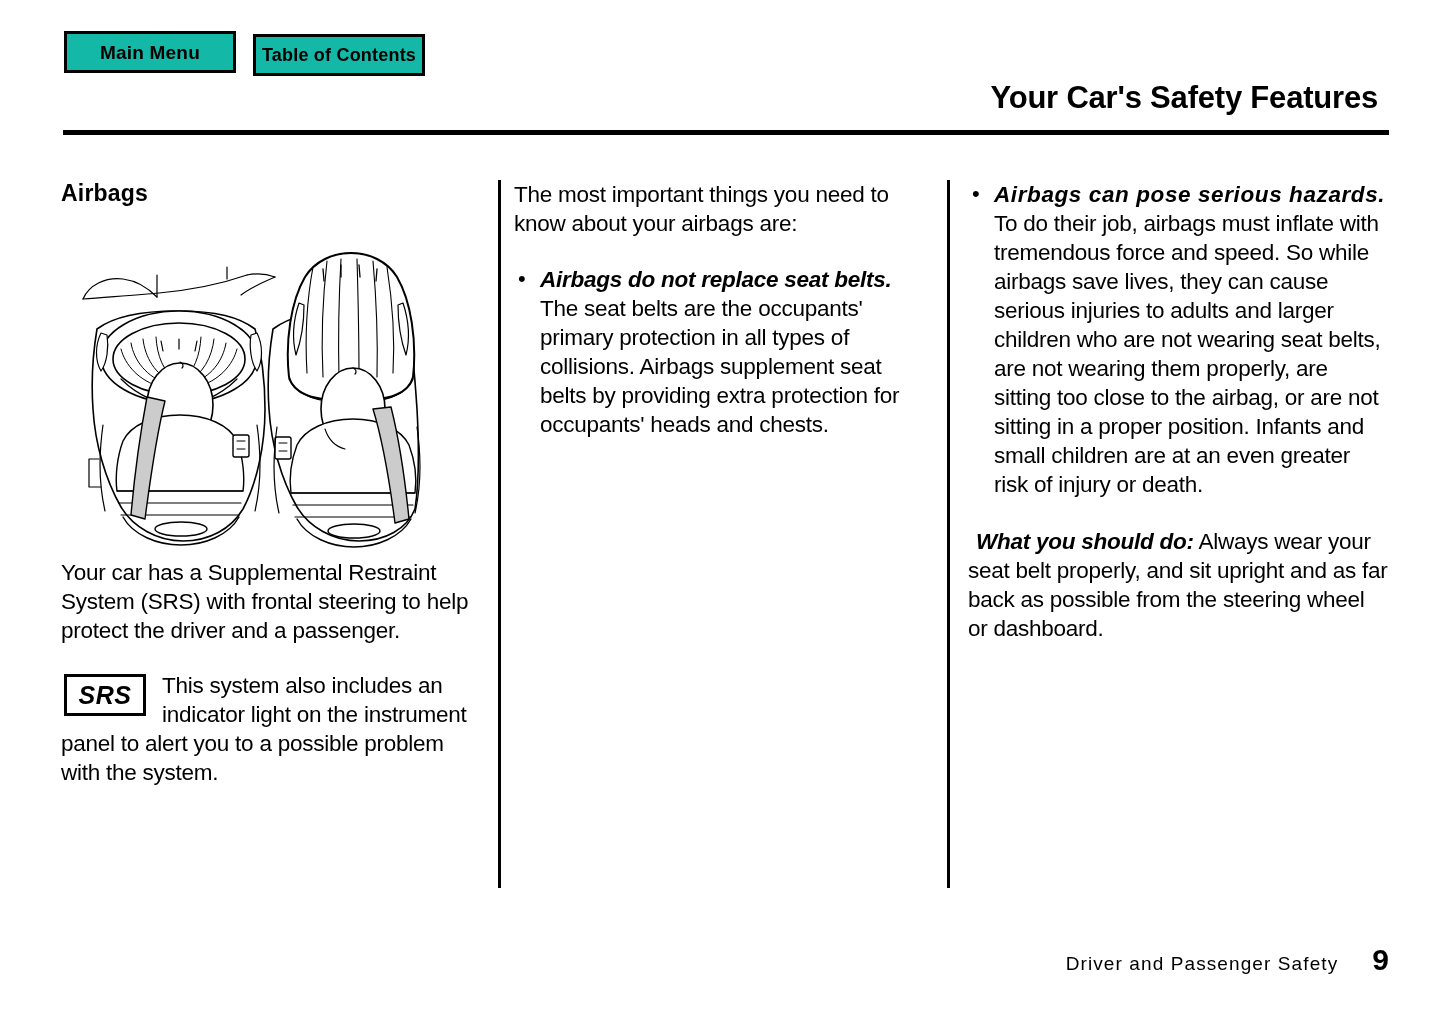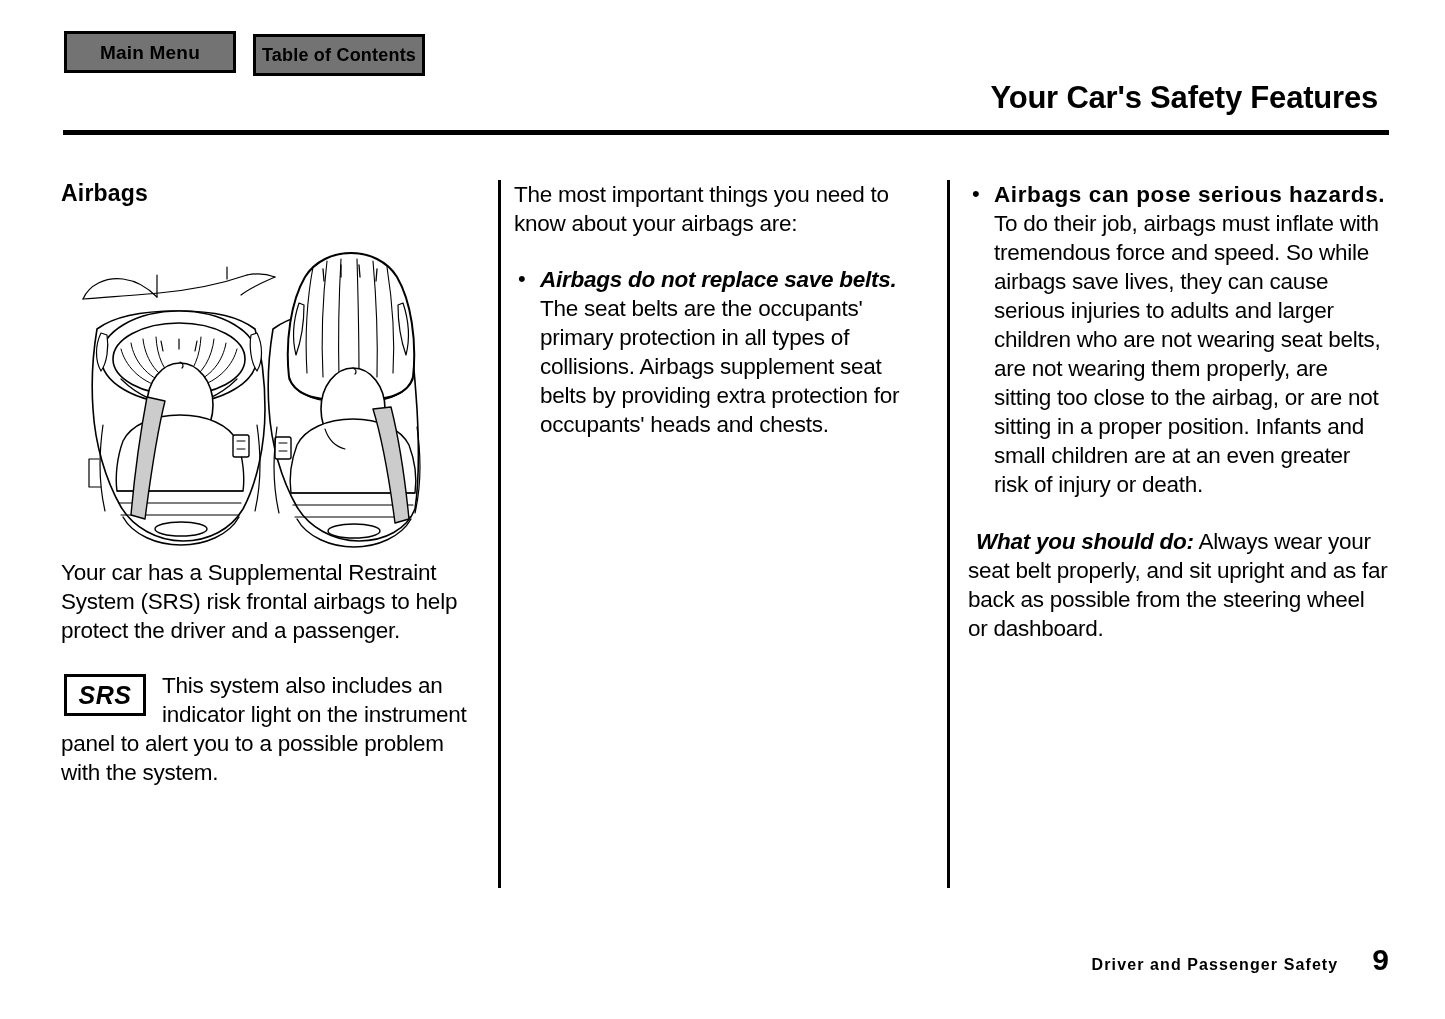--- a/index.html
+++ b/index.html
@@ -20,21 +20,21 @@
   
   .nav-bar {
     position: absolute;
     left: 64px;
     top: 31px;
     display: flex;
     align-items: flex-start;
   }
   .nav-btn {
     border: 3px solid #000000;
-    background: #737373;
+    background: #14b8a6;
     font-weight: bold;
     font-size: 19px;
     letter-spacing: 0.2px;
     line-height: 1;
     color: #000000;
     display: flex;
     align-items: center;
     justify-content: center;
     box-sizing: border-box;
     cursor: pointer;
@@ -103,20 +103,21 @@
     line-height: 29px;
     letter-spacing: -0.25px;
   }
 
   .lead-in {
     font-weight: bold;
     font-style: italic;
   }
   .lead-in-spaced {
     font-weight: bold;
+    font-style: italic;
     letter-spacing: 0.6px;
   }
 
   
   ul.bullets {
     margin: 0;
     padding: 0;
     list-style: none;
   }
   ul.bullets li {
@@ -169,22 +170,22 @@
 
   
   .footer {
     position: absolute;
     right: 56px;
     bottom: 42px;
     display: flex;
     align-items: baseline;
   }
   .footer-label {
-    font-size: 16px;
-    font-weight: bold;
+    font-size: 19px;
+    font-weight: normal;
     letter-spacing: 1.1px;
     margin-right: 34px;
     margin-left: 23px;
   }
   .footer-page {
     font-size: 30px;
     font-weight: bold;
   }
 </style>
 </head>
@@ -305,34 +306,34 @@
       <path d="M218 214 L226 214" stroke-width="1"></path>
       <path d="M218 222 L226 222" stroke-width="1"></path>
 
       <path d="M216 198 C212 226 212 258 218 284" stroke-width="1.2" fill="none"></path>
       <path d="M356 198 C360 226 360 258 354 284" stroke-width="1.2" fill="none"></path>
 
       <path d="M264 200 C268 212 276 218 284 220" stroke-width="1.1" fill="none"></path>
     </g>
   </svg>
 
-  <p class="body-text">Your car has a Supplemental Restraint System (SRS) risk frontal airbags to help protect the driver and a passenger.</p>
+  <p class="body-text">Your car has a Supplemental Restraint System (SRS) with frontal steering to help protect the driver and a passenger.</p>
 
   <div class="srs-block">
     <div class="srs-badge">SRS</div>
     <span class="srs-text-indent">This system also includes an indicator light on the instrument panel to alert you to a possible problem with the system.</span>
   </div>
 </div>
 
 <div class="col col-mid">
   <p class="body-text">The most important things you need to know about your airbags are:</p>
 
   <ul class="bullets" style="margin-top:27px;">
     <li class="first">
-      <span class="lead-in">Airbags do not replace save belts.</span><span> The seat belts are the occupants' primary protection in all types of collisions. Airbags supplement seat belts by providing extra protection for occupants' heads and chests.</span>
+      <span class="lead-in">Airbags do not replace seat belts.</span><span> The seat belts are the occupants' primary protection in all types of collisions. Airbags supplement seat belts by providing extra protection for occupants' heads and chests.</span>
     </li>
   </ul>
 </div>
 
 <div class="col col-right">
   <ul class="bullets">
     <li class="first">
       <span class="lead-in-spaced">Airbags can pose serious hazards.</span><span> To do their job, airbags must inflate with tremendous force and speed. So while airbags save lives, they can cause serious injuries to adults and larger children who are not wearing seat belts, are not wearing them properly, are sitting too close to the airbag, or are not sitting in a proper position. Infants and small children are at an even greater risk of injury or death.</span>
     </li>
   </ul>

